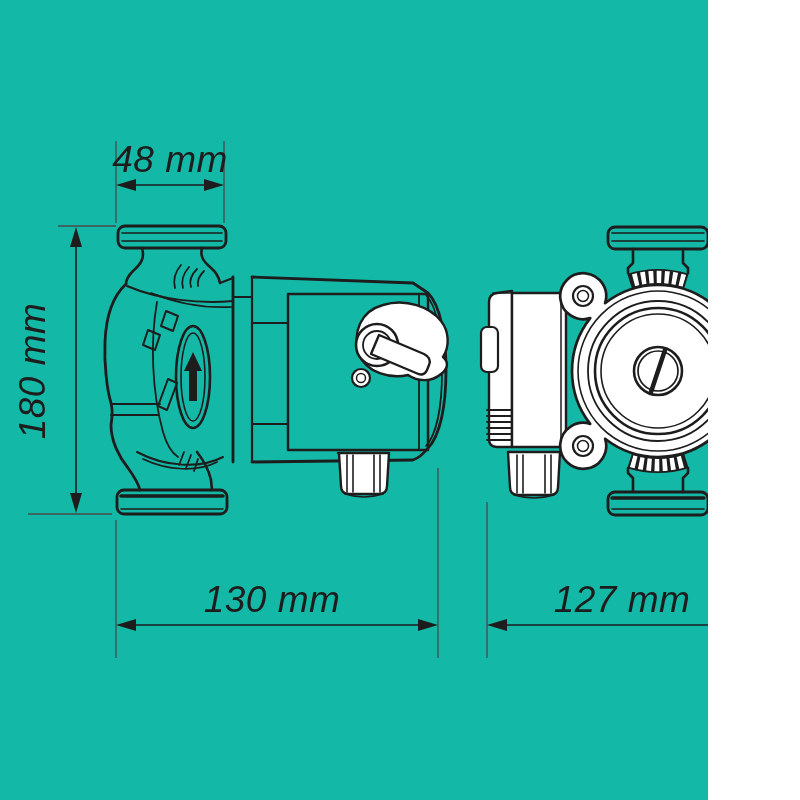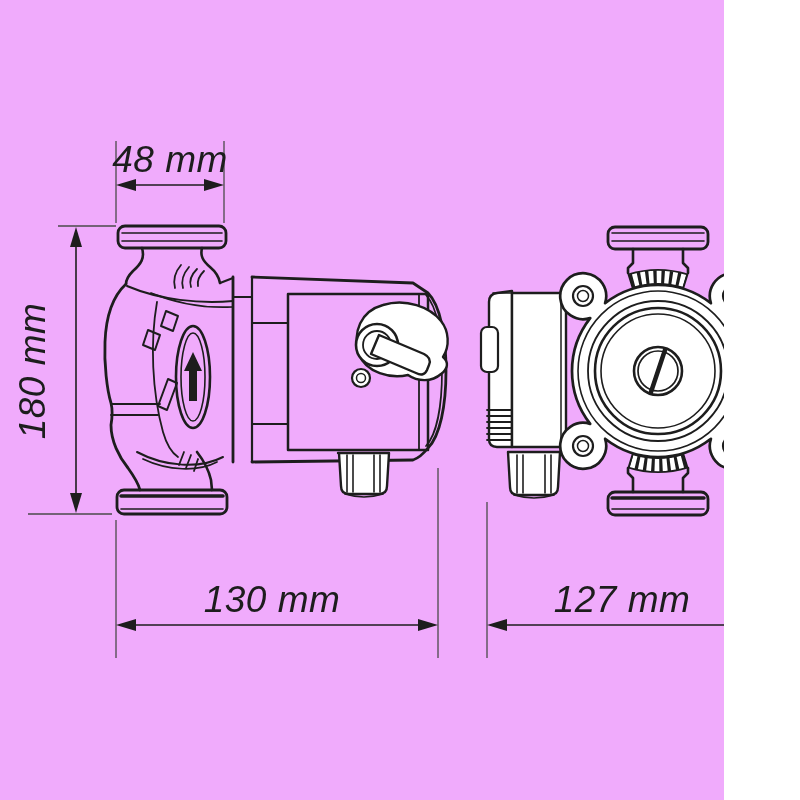--- a/index.html
+++ b/index.html
@@ -1,17 +1,17 @@
 <!DOCTYPE html>
 <html><head>
 <meta charset="utf-8">
 <style>
   html,body{margin:0;padding:0;background:#ffffff;}
-  .stage{position:relative;width:708px;height:800px;background:#f0abfc;overflow:hidden;
-         font-family:"Liberation Sans", sans-serif;padding-left:16px;}
+  .stage{position:relative;width:708px;height:800px;background:#14b8a6;overflow:hidden;
+         font-family:"Liberation Sans", sans-serif;}
   svg{position:absolute;left:0;top:0;}
   .dim-text{font-family:"Liberation Sans", sans-serif;font-style:italic;font-size:37px;
             fill:#1d1d1d;letter-spacing:0.5px;}
 </style>
 </head>
 <body>
 
 <div class="stage">
 <svg width="800" height="800" viewBox="0 0 800 800">
 

